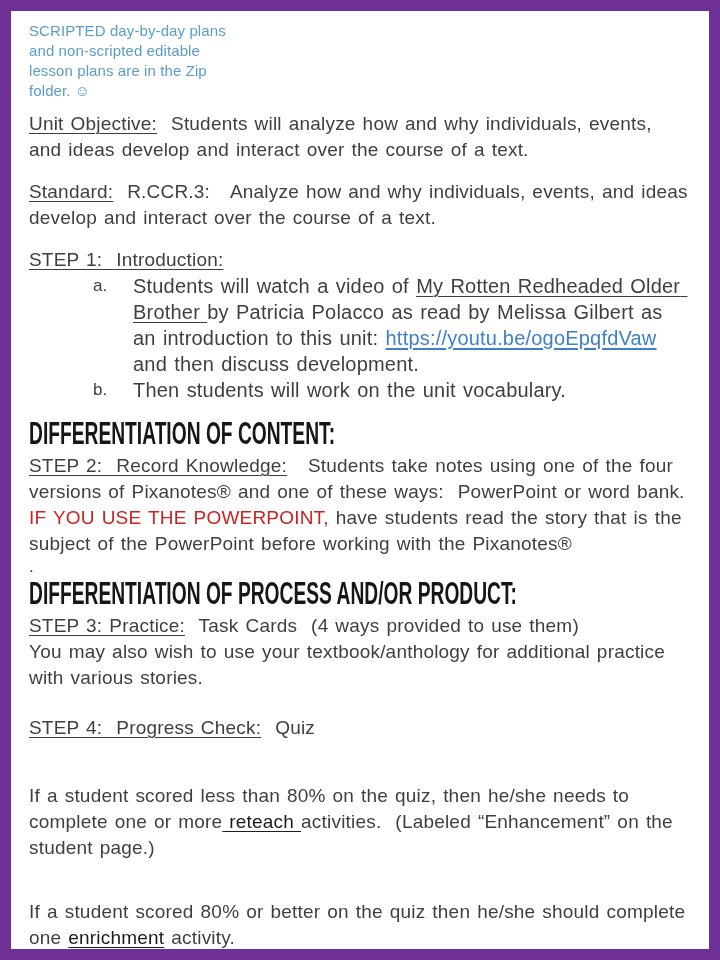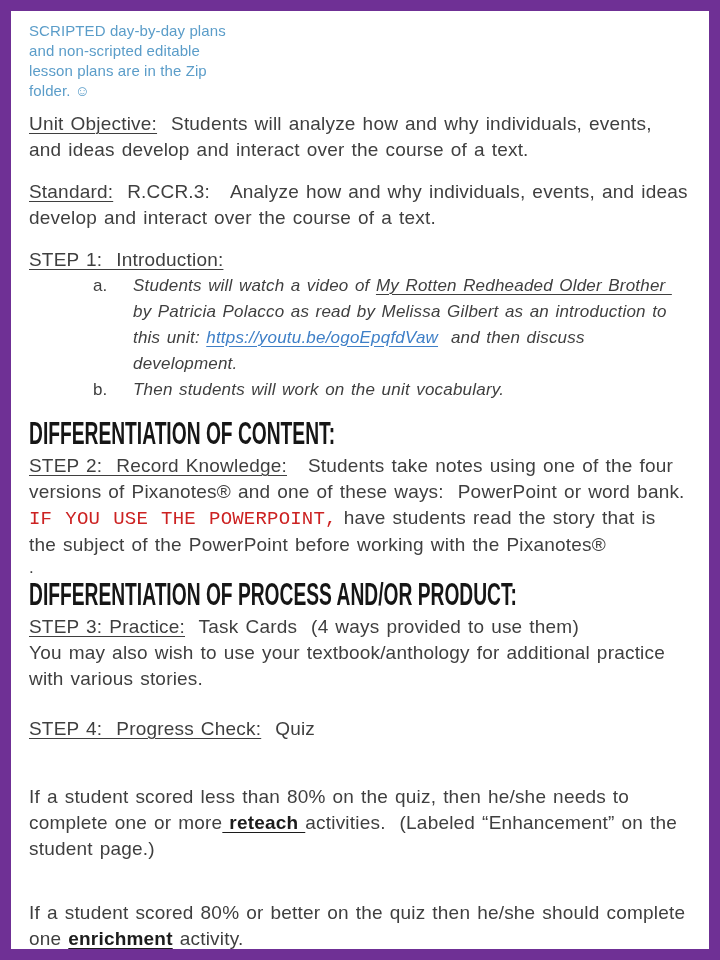--- a/index.html
+++ b/index.html
@@ -40,32 +40,32 @@
     font-size: 19px; line-height: 26px;
     letter-spacing: 0.2px; word-spacing: 1.5px;
     white-space: pre-wrap;
     margin: 0 0 16px 0;
   }
   .tight { margin-bottom: 0; }
   .ul { text-decoration: underline; text-underline-offset: 3px; text-decoration-thickness: 1px; }
   .list { margin: 0 0 14px 0; }
   .list-row { display: flex; padding-left: 64px; }
   .marker { width: 40px; flex: 0 0 40px; font-size: 17px; line-height: 26px; }
-  .li-text { flex: 1; font-size: 17px; line-height: 26px; letter-spacing: 0.2px; word-spacing: 1.5px; white-space: pre-wrap; font-style: italic; }
+  .li-text { flex: 1; font-size: 20px; line-height: 26px; letter-spacing: 0.2px; word-spacing: 1.5px; white-space: pre-wrap; }
   .section-heading {
     display: inline-block;
     margin: 0 0 2px 0;
     font-size: 31px; font-weight: bold; color: var(--heading-black);
     white-space: nowrap; letter-spacing: 0;
     transform: scaleX(0.62); transform-origin: 0 50%;
   }
   .heading-row { line-height: 34px; height: 36px; overflow: visible; text-decoration: underline; }
-  .red { color: var(--alert-red); font-family: Liberation Mono, monospace; }
+  .red { color: var(--alert-red); }
   .link { color: var(--link-blue); text-decoration: underline; text-underline-offset: 3px; cursor: pointer; }
-  .kw { font-weight: bold; color: #1c1c1c; text-decoration: underline; text-underline-offset: 3px; }
+  .kw { font-weight: normal; color: #1c1c1c; text-decoration: underline; text-underline-offset: 3px; }
   .stray-dot { font-size: 17px; line-height: 20px; margin: 0; }
   .spacer-24 { height: 24px; }
   .spacer-22 { height: 22px; }
   .spacer-18 { height: 18px; }
 </style>
 </head>
 <body>
 
 <div class="page">
 

